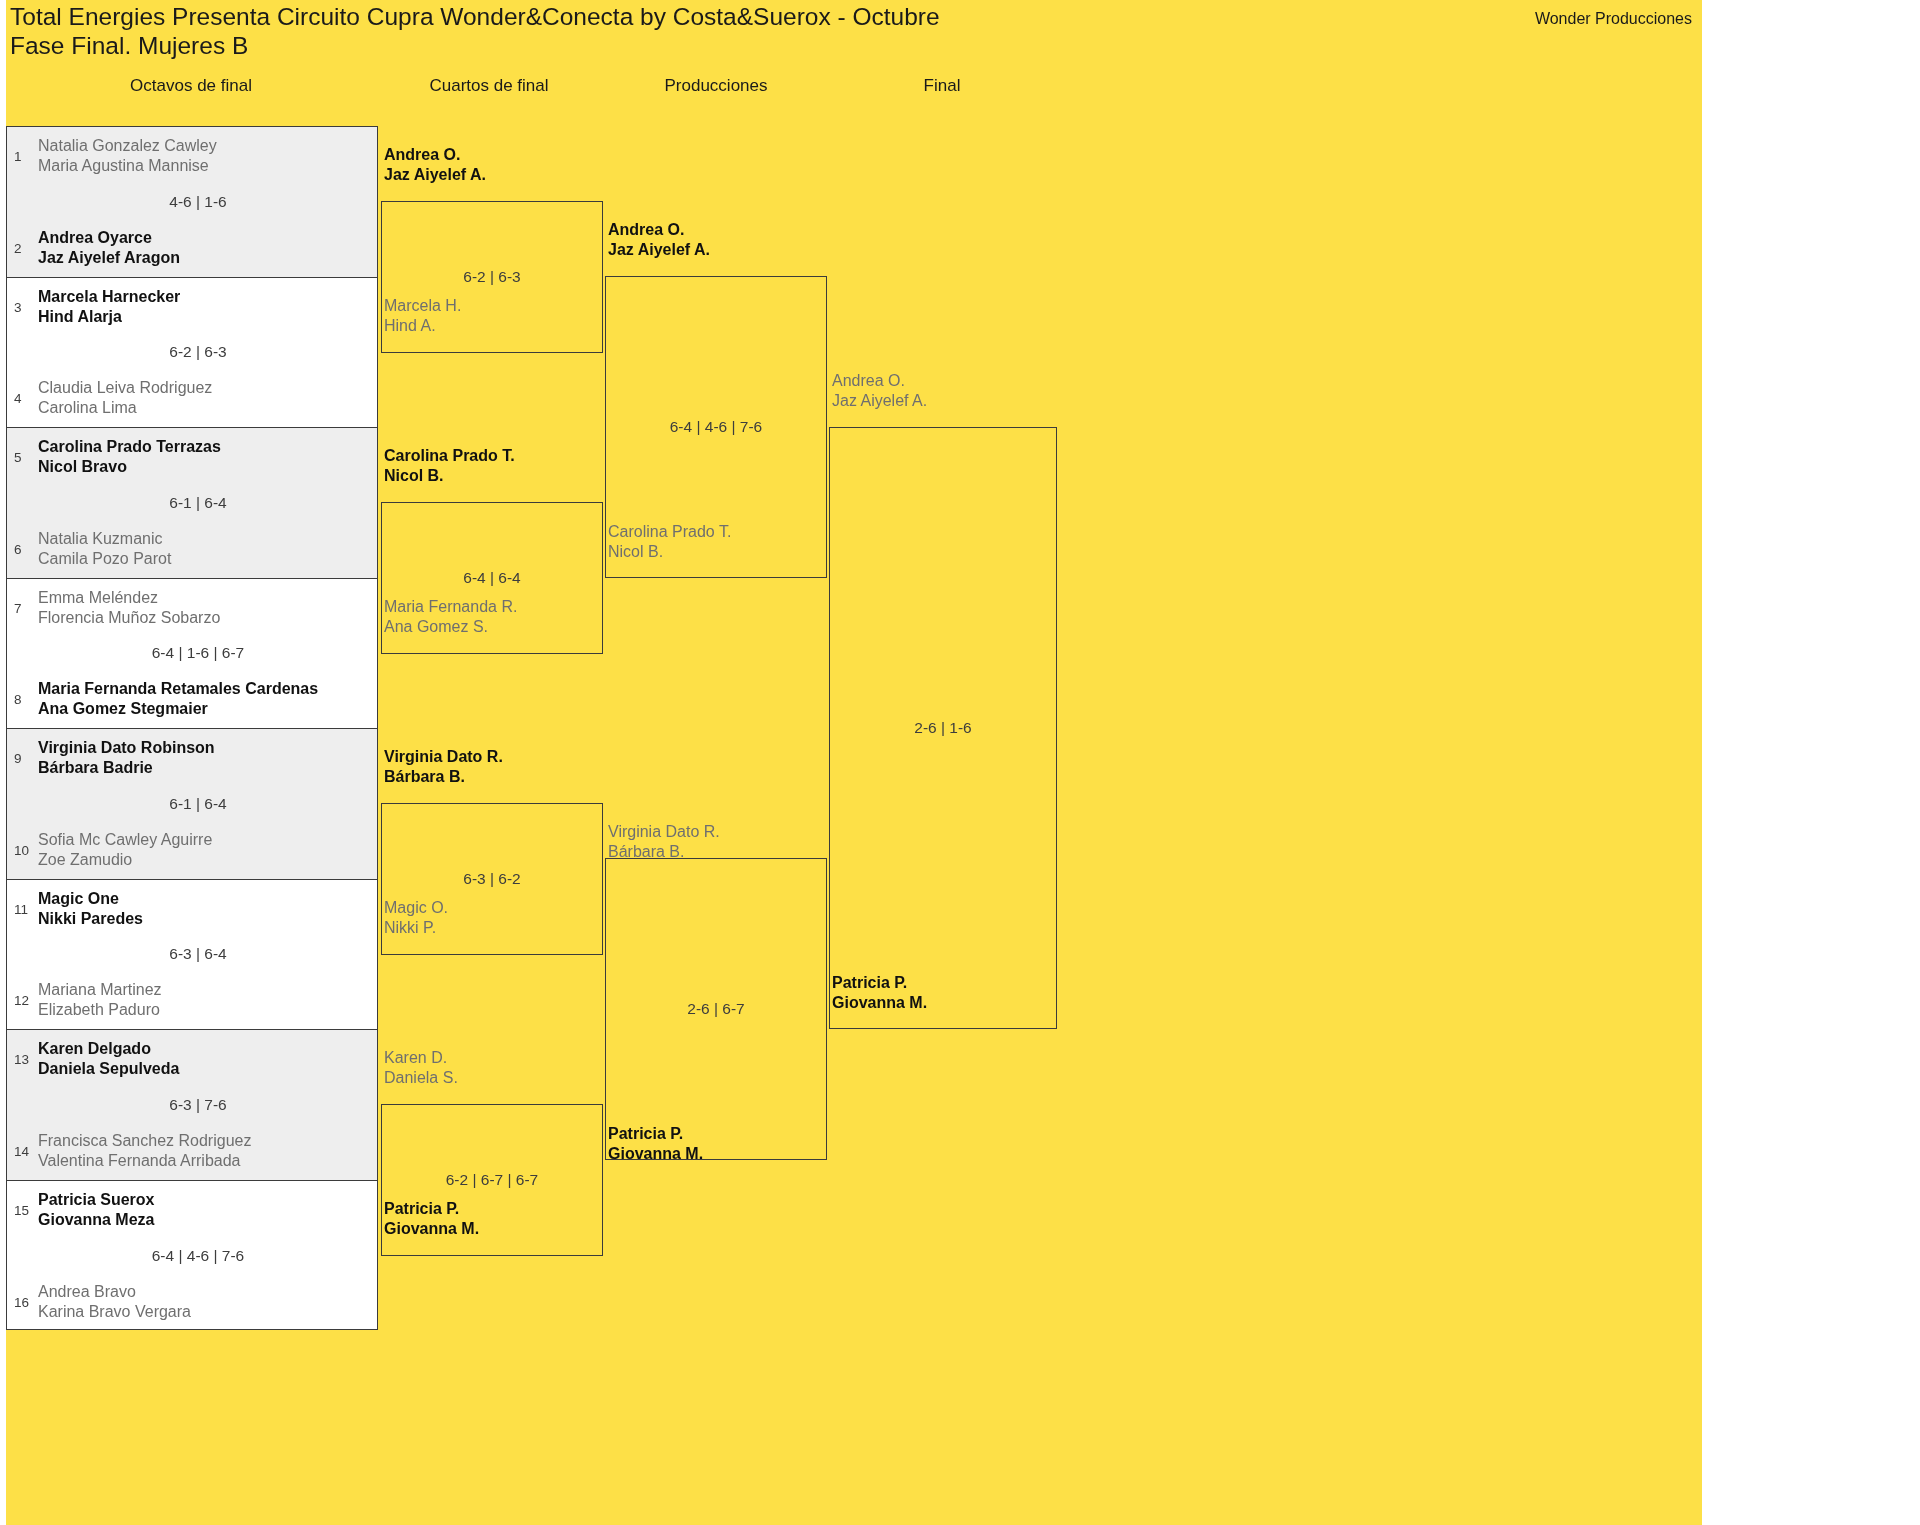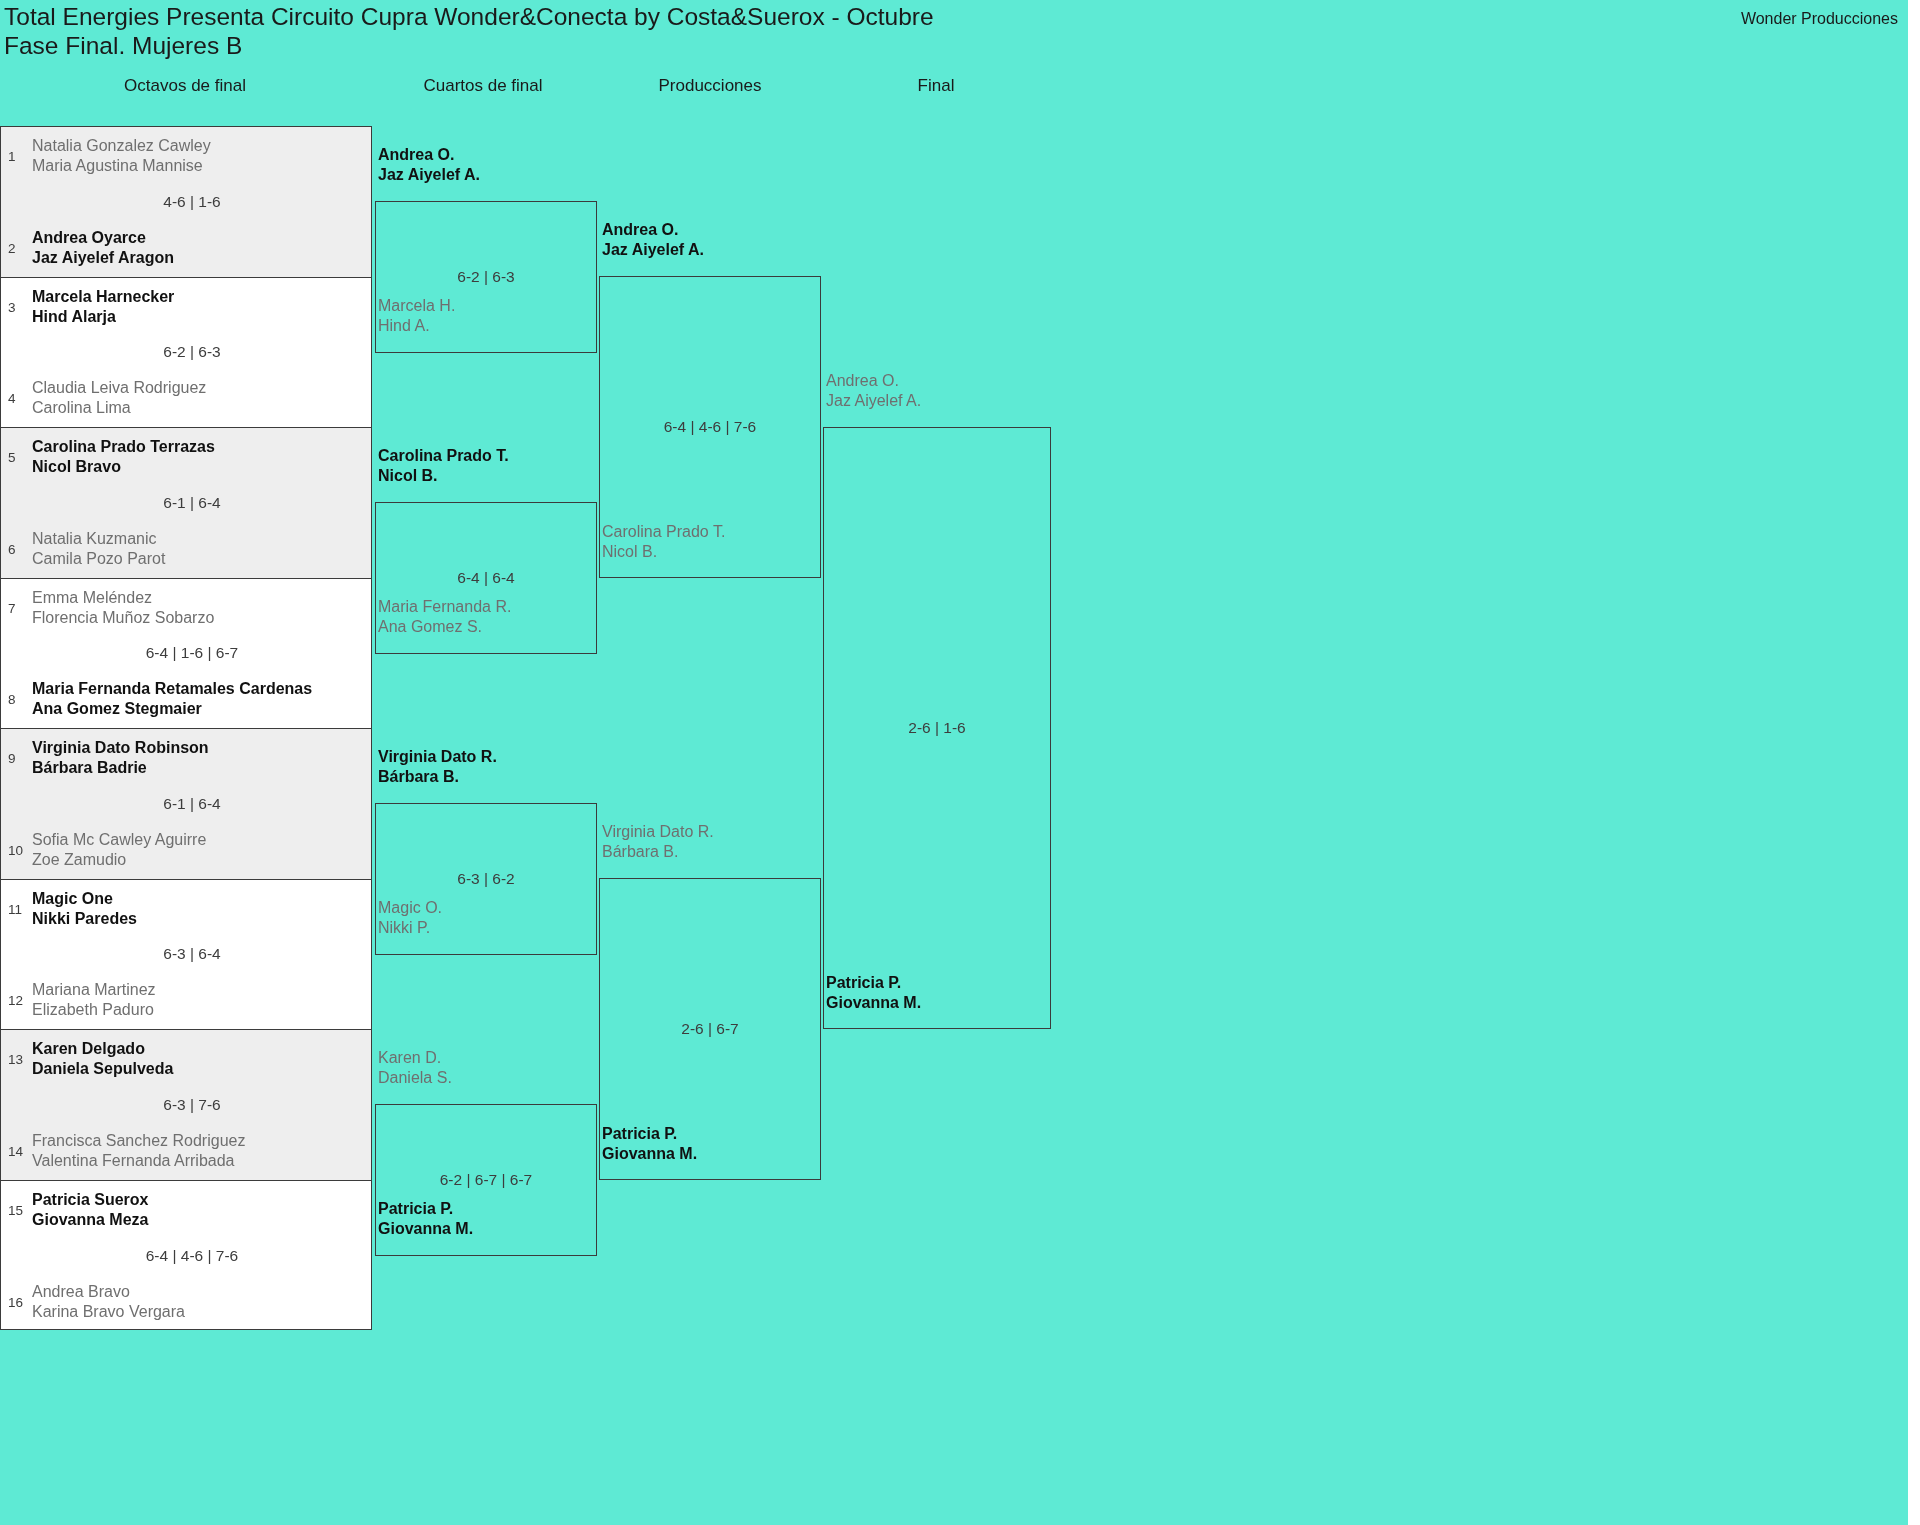--- a/index.html
+++ b/index.html
@@ -3,24 +3,25 @@
 <meta charset="utf-8">
 <style>
   * { box-sizing: border-box; }
   html, body {
     margin: 0; padding: 0;
     background: #ffffff;
     font-family: "Liberation Sans", sans-serif;
   }
   #page {
     position: relative;
-    width: 1908px;
+    width: 1696px;
     height: 1525px;
     overflow: hidden;
-    background: #5eead4;
+    background: #fde047;
+    margin-left: 6px;
   }
 
   
   .title {
     position: absolute;
     left: 4px; top: 2px;
     width: 1180px;
     font-size: 24.5px;
     line-height: 29px;
     color: #1a1a1a;
@@ -287,21 +288,21 @@
   <div class="mbox" style="left:599px; top:276px; width:222px; height:302px;">
     <div class="mbox-score">6-4 | 4-6 | 7-6</div>
   </div>
   <div class="adv" style="left:602px; top:522px;">
     <span>Carolina Prado T.</span><br><span>Nicol B.</span>
   </div>
 
   <div class="adv" style="left:602px; top:822px;">
     <span>Virginia Dato R.</span><br><span>Bárbara B.</span>
   </div>
-  <div class="mbox" style="left:599px; top:878px; width:222px; height:302px;">
+  <div class="mbox" style="left:599px; top:858px; width:222px; height:302px;">
     <div class="mbox-score">2-6 | 6-7</div>
   </div>
   <div class="adv win" style="left:602px; top:1124px;">
     <span>Patricia P.</span><br><span>Giovanna M.</span>
   </div>
 
   <div class="adv" style="left:826px; top:371px;">
     <span>Andrea O.</span><br><span>Jaz Aiyelef A.</span>
   </div>
   <div class="mbox" style="left:823px; top:427px; width:228px; height:602px;">

